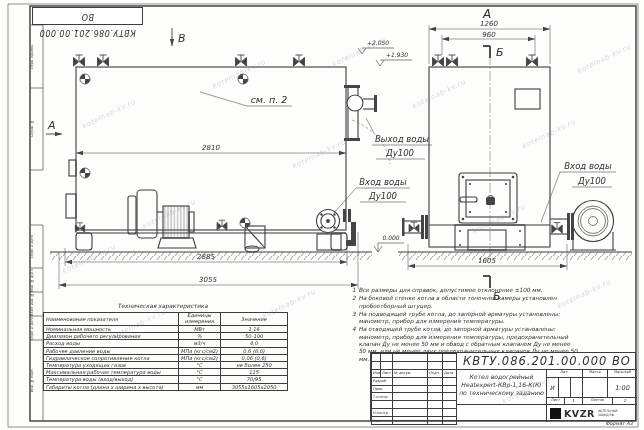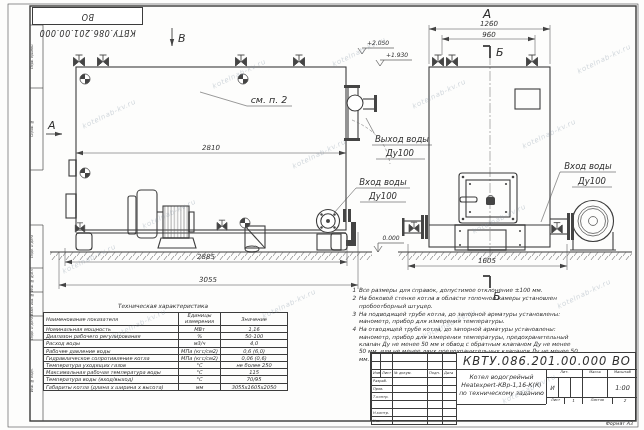--- a/index.html
+++ b/index.html
@@ -488,20 +488,28 @@
   <div class="cell" style="left:187px;top:24px;width:12px;height:20px"></div>
   <div class="cell" style="left:199px;top:24px;width:12px;height:20px"></div>
   <div class="cell" style="left:211px;top:24px;width:25px;height:20px"></div>
   <div class="cell" style="left:236px;top:24px;width:30px;height:20px;font-size:6.5px;text-align:center;line-height:20px">1:00</div>
 
   <div class="cell" style="left:175px;top:44px;width:18px;height:7px;font-size:3.6px;text-align:center">Лист</div>
   <div class="cell" style="left:193px;top:44px;width:18px;height:7px;font-size:4.2px;text-align:center">1</div>
   <div class="cell" style="left:211px;top:44px;width:30px;height:7px;font-size:3.6px;text-align:center">Листов</div>
   <div class="cell" style="left:241px;top:44px;width:25px;height:7px;font-size:4.2px;text-align:center">2</div>
 
+  <div class="cell logo-box" style="left:175px;top:51px;width:91px;height:18px">
+    <span class="logo-sq"></span>
+    <span class="logo-txt">KVZR</span>
+    <span class="logo-sub">
+      <div>КОТЕЛЬНЫЙ</div>
+      <div>ЗАВОД РФ</div>
+    </span>
+  </div>
 </div>
 
 <div class="abs fmt">Формат  А3</div>
 
 <span class="wm" style="left:80px;top:110px">kotelnab-kv.ru</span>
 <span class="wm" style="left:210px;top:70px">kotelnab-kv.ru</span>
 <span class="wm" style="left:140px;top:210px">kotelnab-kv.ru</span>
 <span class="wm" style="left:290px;top:150px">kotelnab-kv.ru</span>
 <span class="wm" style="left:410px;top:90px">kotelnab-kv.ru</span>
 <span class="wm" style="left:520px;top:130px">kotelnab-kv.ru</span>

